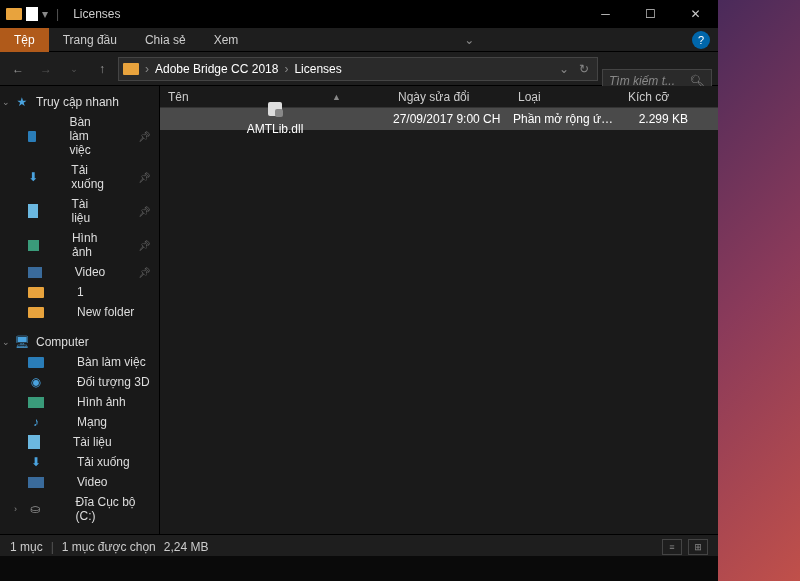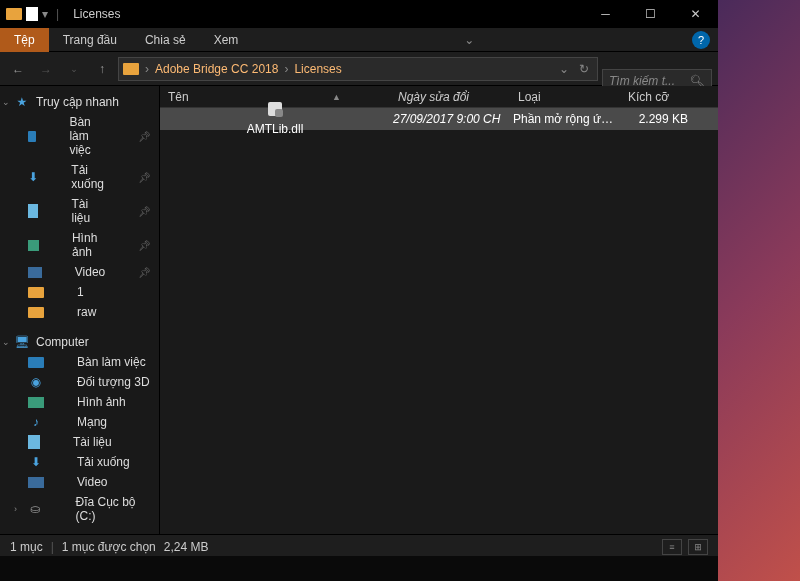--- a/index.html
+++ b/index.html
@@ -18,21 +18,21 @@
 .ribbon-tabs { height: 24px; background: #1e1e1e; display: flex; align-items: center; padding-left: 0; border-bottom: 1px solid #000; }
 .ribbon-tab { padding: 4px 14px; color: #ccc; height: 24px; display: flex; align-items: center; }
 .ribbon-tab.active { background: #b05a1a; color: #fff; }
 .ribbon-help { margin-left: auto; margin-right: 8px; width: 18px; height: 18px; border-radius: 50%; background: #0066aa; color: #fff; display: flex; align-items: center; justify-content: center; font-size: 11px; }
 
 .navbar { height: 34px; background: #1e1e1e; display: flex; align-items: center; padding: 0 6px; gap: 4px; border-bottom: 1px solid #000; }
 .nav-btn { width: 24px; height: 24px; display: flex; align-items: center; justify-content: center; color: #999; }
 .nav-btn.disabled { color: #555; }
 .address-bar { flex: 1; height: 24px; background: #2a2a2a; border: 1px solid #444; display: flex; align-items: center; padding: 0 4px; gap: 6px; }
 .address-folder { width: 16px; height: 12px; background: #e8a33d; border-radius: 1px; }
-.crumb { color: #fdba74; }
+.crumb { color: #ffffff; }
 .crumb-sep { color: #888; }
 .addr-actions { color: #888; margin-left: auto; display: flex; gap: 10px; padding-right: 4px; }
 .search-bar { width: 110px; height: 24px; background: #2a2a2a; border: 1px solid #444; display: flex; align-items: center; padding: 0 6px; color: #888; font-style: italic; margin-top: 24px; }
 .search-bar .sicon { margin-left: auto; font-style: normal; }
 
 .body-area { display: flex; height: calc(100% - 28px - 24px - 34px - 22px); }
 .sidebar { width: 160px; background: #191919; overflow-y: auto; padding: 6px 0; border-right: 1px solid #000; }
 .side-item { display: flex; align-items: center; gap: 6px; padding: 3px 8px 3px 14px; color: #ddd; cursor: default; position: relative; }
 .side-item .chev { position: absolute; left: 2px; color: #888; font-size: 9px; }
 .side-item .pin { margin-left: auto; color: #777; font-size: 10px; }
@@ -50,21 +50,21 @@
 .ic-3d { color: #4aa3df; }
 .ic-music { color: #4aa3df; }
 .ic-disk { color: #999; }
 .ic-net { color: #4aa3df; }
 
 .content { flex: 1; background: #1a1a1a; display: flex; flex-direction: column; }
 .col-headers { display: flex; height: 22px; align-items: center; background: #1a1a1a; border-bottom: 1px solid #333; color: #ccc; }
 .col-headers > div { padding: 0 8px; border-right: 1px solid transparent; justify-content: space-between; }
 .col-name { width: 230px; display: flex; align-items: center; }
 .col-name .sort { margin-left: auto; margin-right: 40px; color: #888; font-size: 9px; }
-.col-date { width: 120px; font-style: italic; }
+.col-date { width: 120px; }
 .col-type { width: 110px; }
 .col-size { flex: 1; }
 .file-row { display: flex; height: 22px; align-items: center; background: #4a4a4a; color: #fff; }
 .file-row > div { padding: 0 3px; overflow: hidden; white-space: nowrap; text-overflow: ellipsis; flex-direction: column; }
 .file-row .col-name { display: flex; align-items: center; gap: 6px; }
 .file-ic { width: 14px; height: 14px; background: #ddd; border-radius: 2px; display: inline-block; position: relative; }
 .file-ic::after { content: ""; position: absolute; width: 8px; height: 8px; background: #888; border-radius: 2px; bottom: -1px; right: -1px; }
 .col-size-cell { text-align: right; padding-right: 30px !important; }
 
 .statusbar { height: 22px; background: #1e1e1e; border-top: 1px solid #000; display: flex; align-items: center; padding: 12px 10px; color: #ccc; gap: 8px; }
@@ -157,21 +157,21 @@
           <span class="ic ic-vid"></span>
           <span>Video</span>
           <span class="pin">📌︎</span>
         </div>
       <div class="side-item sub">
           <span class="ic ic-folder"></span>
           <span>1</span>
         </div>
       <div class="side-item sub">
           <span class="ic ic-folder"></span>
-          <span>raw</span>
+          <span>New folder</span>
         </div>
       <div class="side-group-gap"></div>
       <div class="side-item">
           <span class="chev">⌄</span>
           <span class="ic ic-pc">🖥︎</span>
           <span>Computer</span>
         </div>
       <div class="side-item sub">
           <span class="ic ic-desk"></span>
           <span>Bàn làm việc</span>

